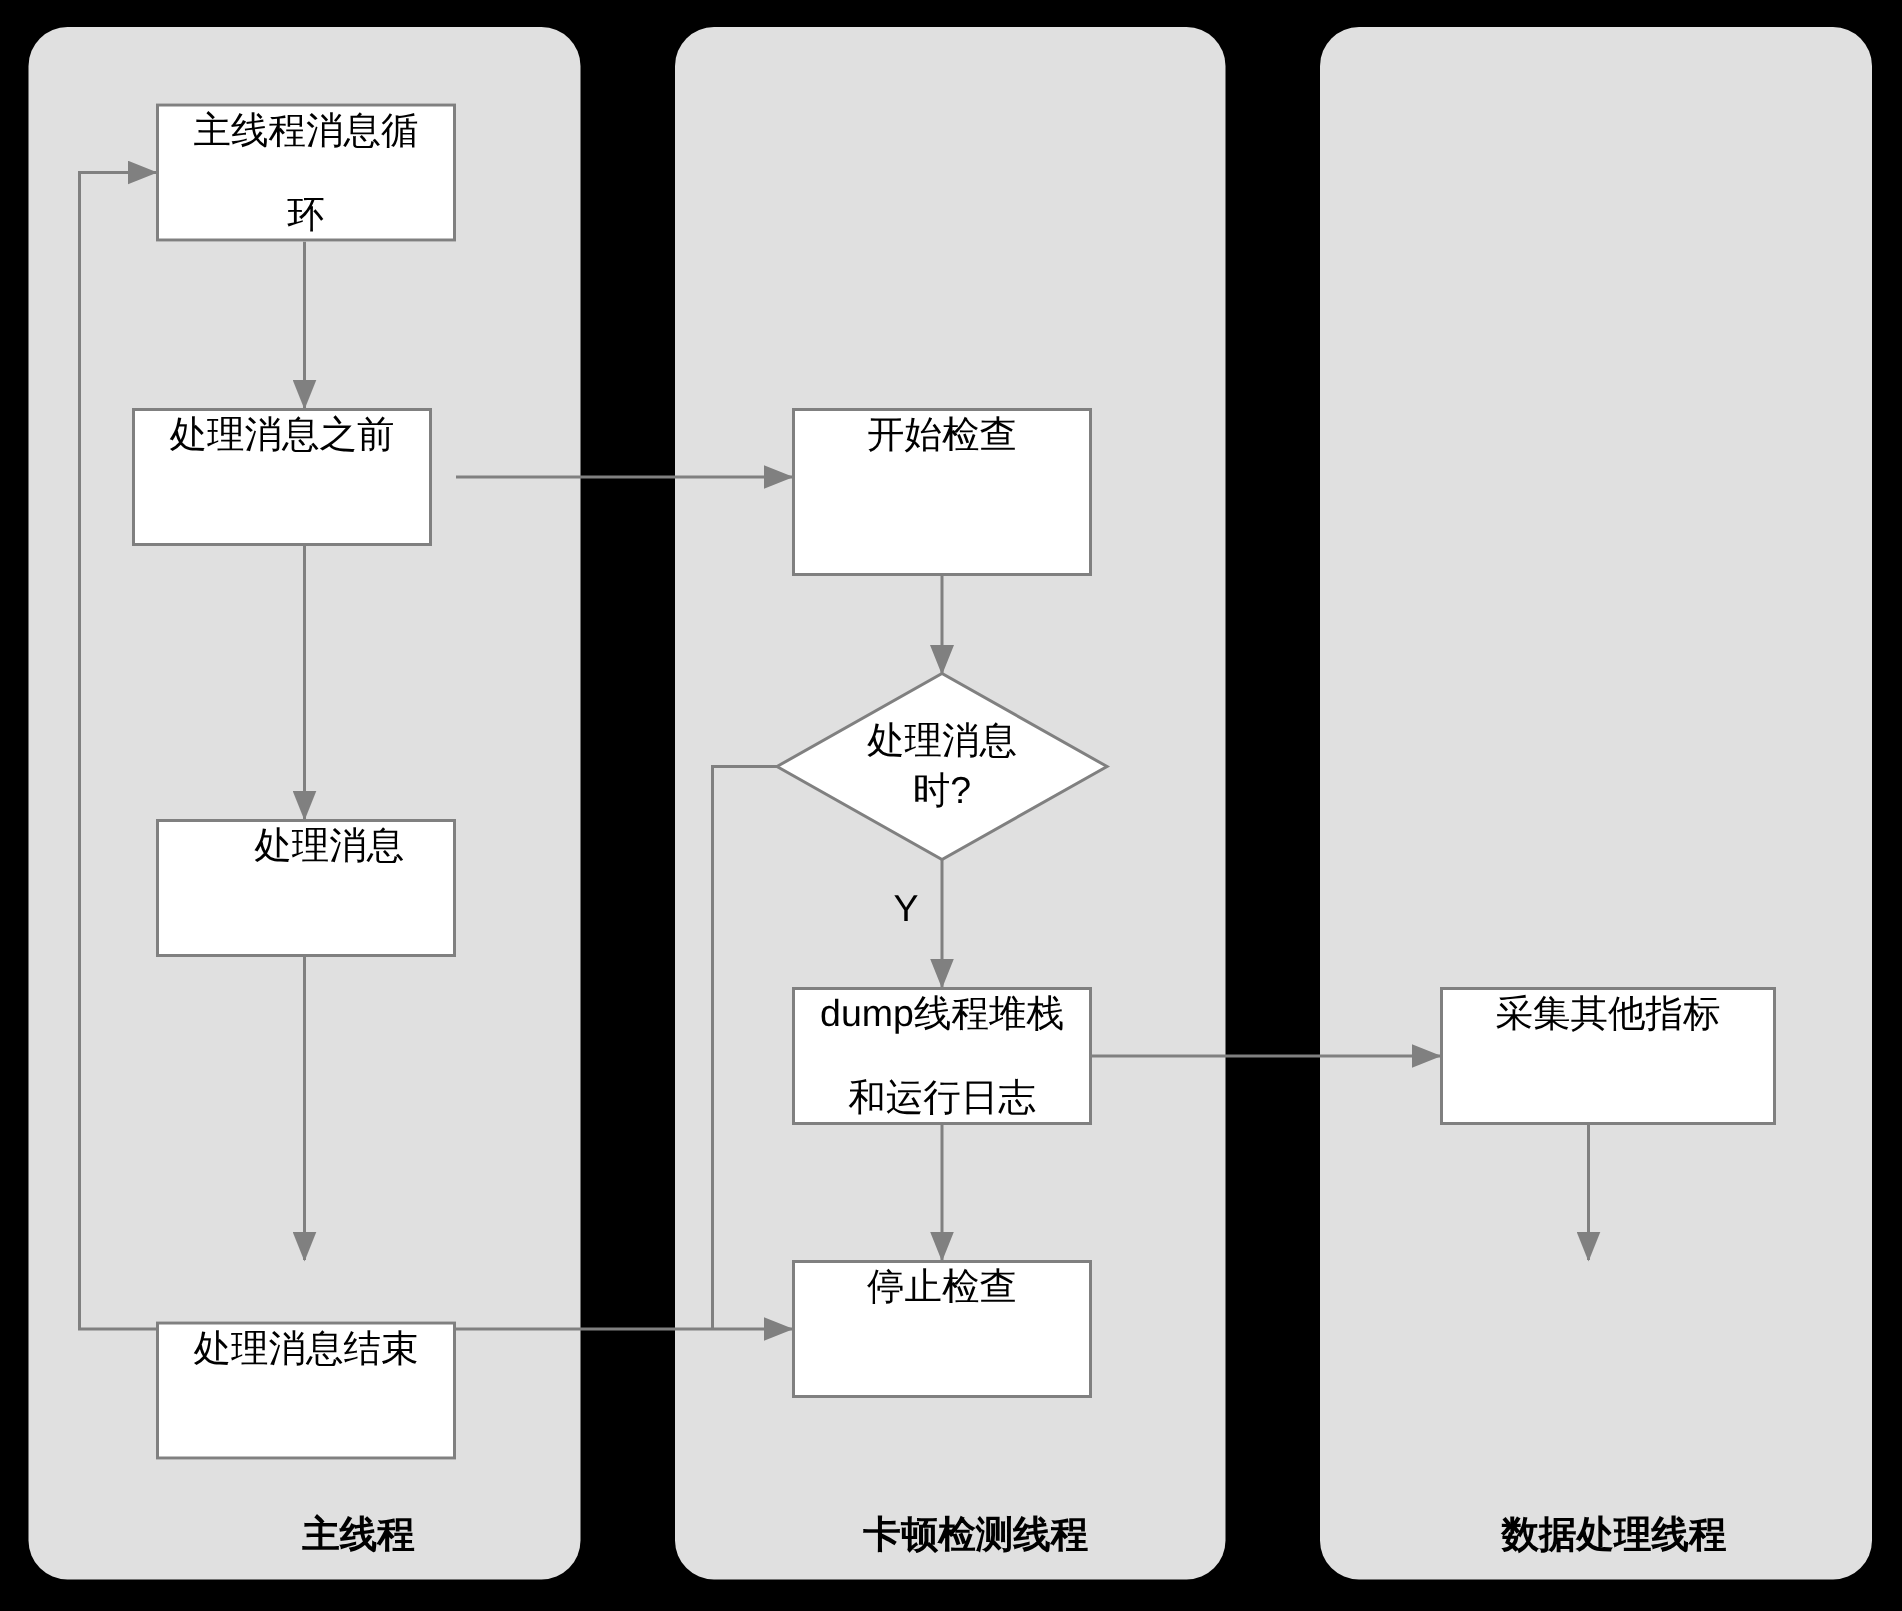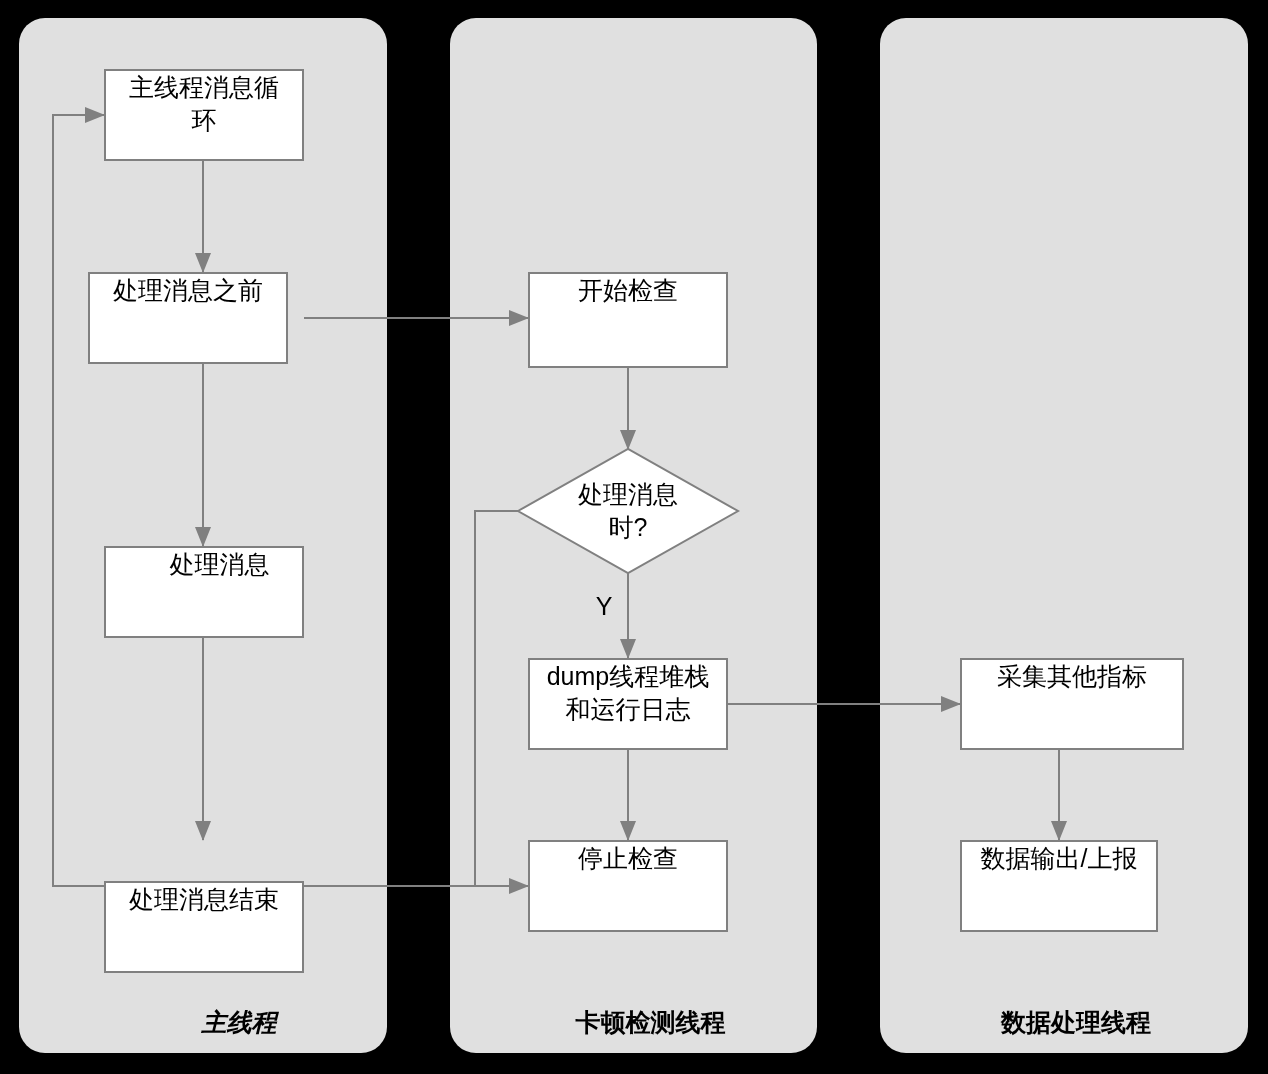--- a/index.html
+++ b/index.html
@@ -40,33 +40,33 @@
 
   .node {
     position: absolute;
     z-index: 3;
     box-sizing: border-box;
     background: #ffffff;
     border: 2px solid #808080;
     display: flex;
     flex-direction: column;
     align-items: center;
-    justify-content: flex-start;
+    justify-content: space-between;
     font-size: 25px;
     line-height: 1.3;
     color: #000;
     text-align: center;
   }
   .node .line { display: block; }
 
   .n-main-loop   { left: 104px; top: 69px;  width: 200px; height: 92px; }
   .n-before-msg  { left: 88px; top: 272px; width: 200px; height: 92px; }
   .n-process-msg { left: 104px; top: 546px; width: 200px; height: 92px; padding-left: 31px; }
   .n-msg-end     { left: 104px; top: 881px; width: 200px; height: 92px; }
-  .n-start-check { left: 528px; top: 272px; width: 200px; height: 96px; }
+  .n-start-check { left: 528px; top: 272px; width: 200px; height: 112px; }
   .n-dump        { left: 528px; top: 658px; width: 200px; height: 92px; }
   .n-stop-check  { left: 528px; top: 840px; width: 200px; height: 92px; }
   .n-collect     { left: 960px; top: 658px; width: 224px; height: 92px; }
   .n-output      { left: 960px; top: 840px; width: 198px; height: 92px; }
 
   .diamond-label {
     position: absolute;
     z-index: 3;
     left: 568px;
     top: 478px;
@@ -88,21 +88,21 @@
   }
   .lane-label {
     position: absolute;
     z-index: 3;
     top: 1006px;
     font-size: 25px;
     font-weight: 700;
     color: #000;
     text-align: center;
   }
-  .lane-label.l1 { left: 19px;  width: 440px; font-style: italic; }
+  .lane-label.l1 { left: 19px;  width: 440px; }
   .lane-label.l2 { left: 450px; width: 401px; }
   .lane-label.l3 { left: 880px; width: 368px; margin-left: 12px; }
 </style>
 </head>
 <body>
 
 <div class="stage">
 
   <div class="lane lane-1"></div>
   <div class="lane lane-2"></div>
@@ -156,23 +156,20 @@
     <span class="line">停止检查</span>
   </div>
   <div class="node n-dump">
     <span class="line">dump线程堆栈</span>
     <span class="line">和运行日志</span>
   </div>
 
   <div class="node n-collect">
     <span class="line">采集其他指标</span>
   </div>
-  <div class="node n-output">
-    <span class="line">数据输出/上报</span>
-  </div>
 
   <div class="edge-label">Y</div>
 
   <div class="lane-label l1">主线程</div>
   <div class="lane-label l2">卡顿检测线程</div>
   <div class="lane-label l3">数据处理线程</div>
 
 </div>
 
 </body></html>

